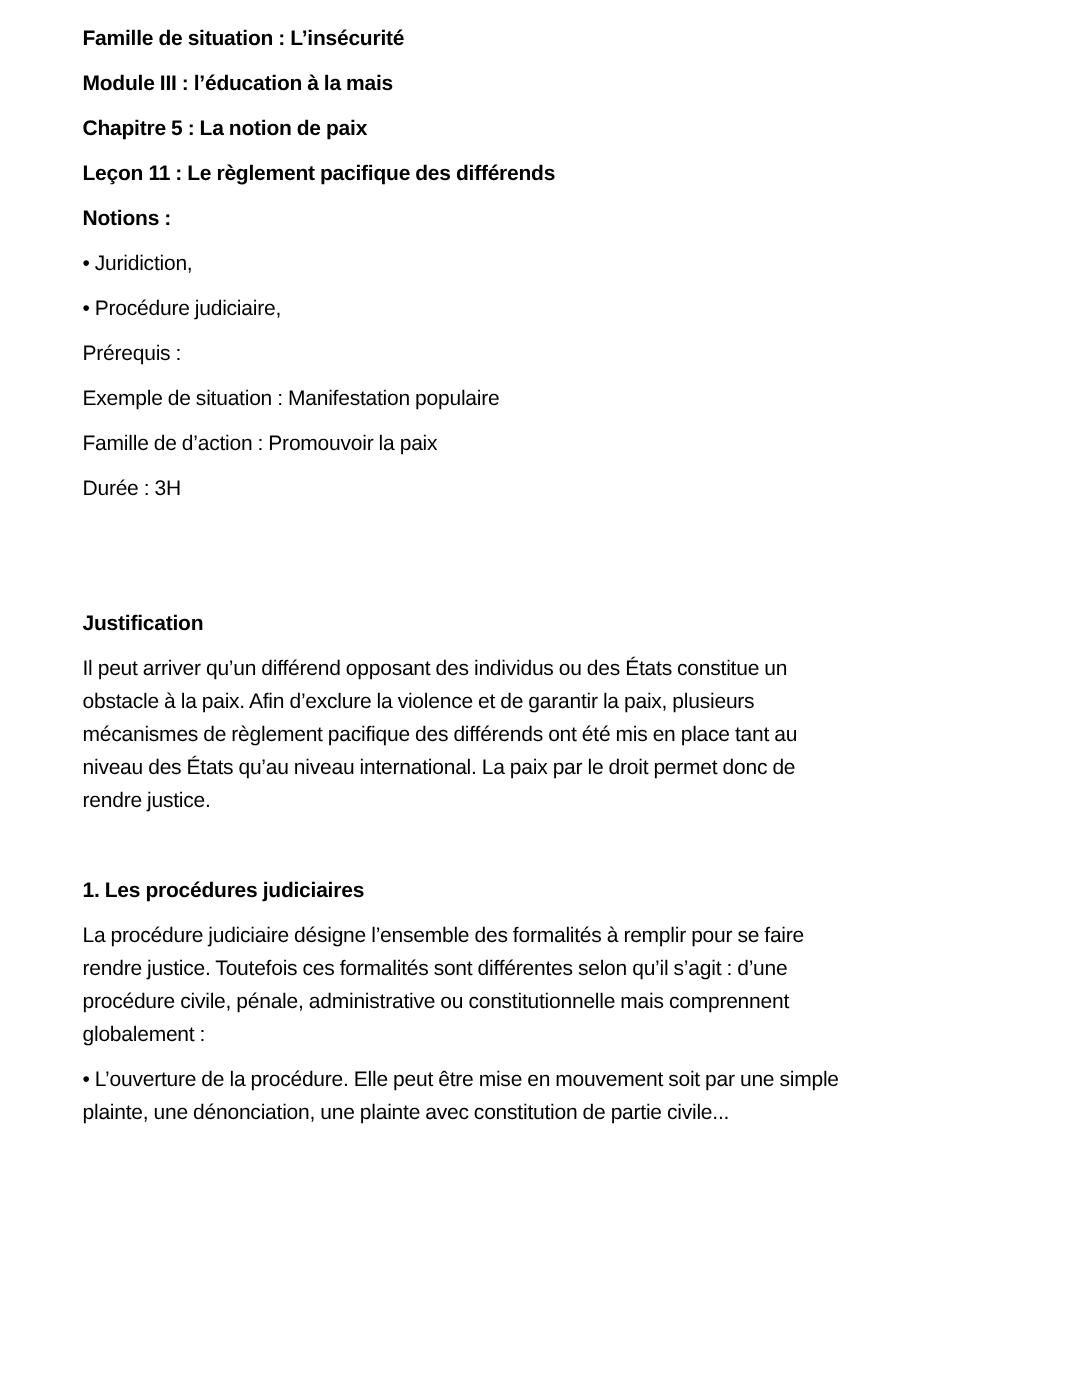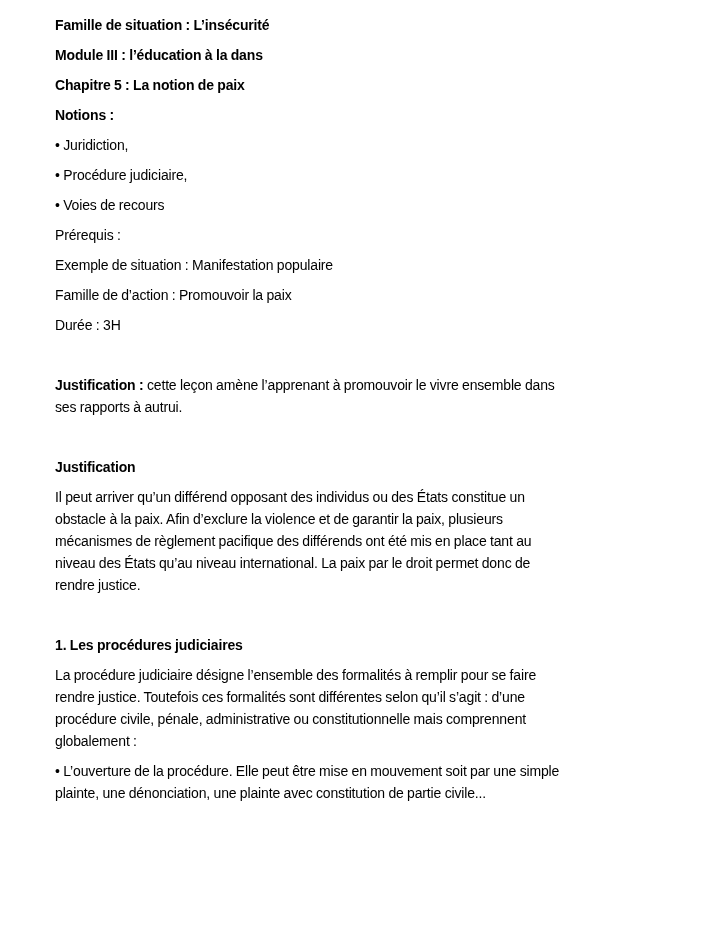--- a/index.html
+++ b/index.html
@@ -34,32 +34,31 @@
   .doc .bold {
     font-weight: bold;
   }
 </style>
 </head>
 <body>
 
 <div class="page">
   <div class="doc">
       <p><span class="bold">Famille de situation : L’insécurité</span></p>
-      <p><span class="bold">Module III : l’éducation à la dans</span></p>
+      <p><span class="bold">Module III : l’éducation à la mais</span></p>
       <p><span class="bold">Chapitre 5 : La notion de paix</span></p>
+      <p><span class="bold">Leçon 11 : Le règlement pacifique des différends</span></p>
       <p><span class="bold">Notions :</span></p>
       <p><span>• Juridiction,</span></p>
       <p><span>• Procédure judiciaire,</span></p>
-      <p><span>• Voies de recours</span></p>
       <p><span>Prérequis :</span></p>
       <p><span>Exemple de situation : Manifestation populaire</span></p>
       <p><span>Famille de d’action : Promouvoir la paix</span></p>
       <p><span>Durée : 3H</span></p>
       <p class="spacer"></p>
-      <p><span class="bold">Justification : </span><span>cette leçon amène l’apprenant à promouvoir le vivre ensemble dans ses rapports à autrui.</span></p>
       <p class="spacer"></p>
       <p><span class="bold">Justification</span></p>
       <p><span>Il peut arriver qu’un différend opposant des individus ou des États constitue un obstacle à la paix. Afin d’exclure la violence et de garantir la paix, plusieurs mécanismes de règlement pacifique des différends ont été mis en place tant au niveau des États qu’au niveau international. La paix par le droit permet donc de rendre justice.</span></p>
       <p class="spacer"></p>
       <p><span class="bold">1. Les procédures judiciaires</span></p>
       <p><span>La procédure judiciaire désigne l’ensemble des formalités à remplir pour se faire rendre justice. Toutefois ces formalités sont différentes selon qu’il s’agit : d’une procédure civile, pénale, administrative ou constitutionnelle mais comprennent globalement :</span></p>
       <p><span>• L’ouverture de la procédure. Elle peut être mise en mouvement soit par une simple plainte, une dénonciation, une plainte avec constitution de partie civile...</span></p>
     </div>
 </div>
 

